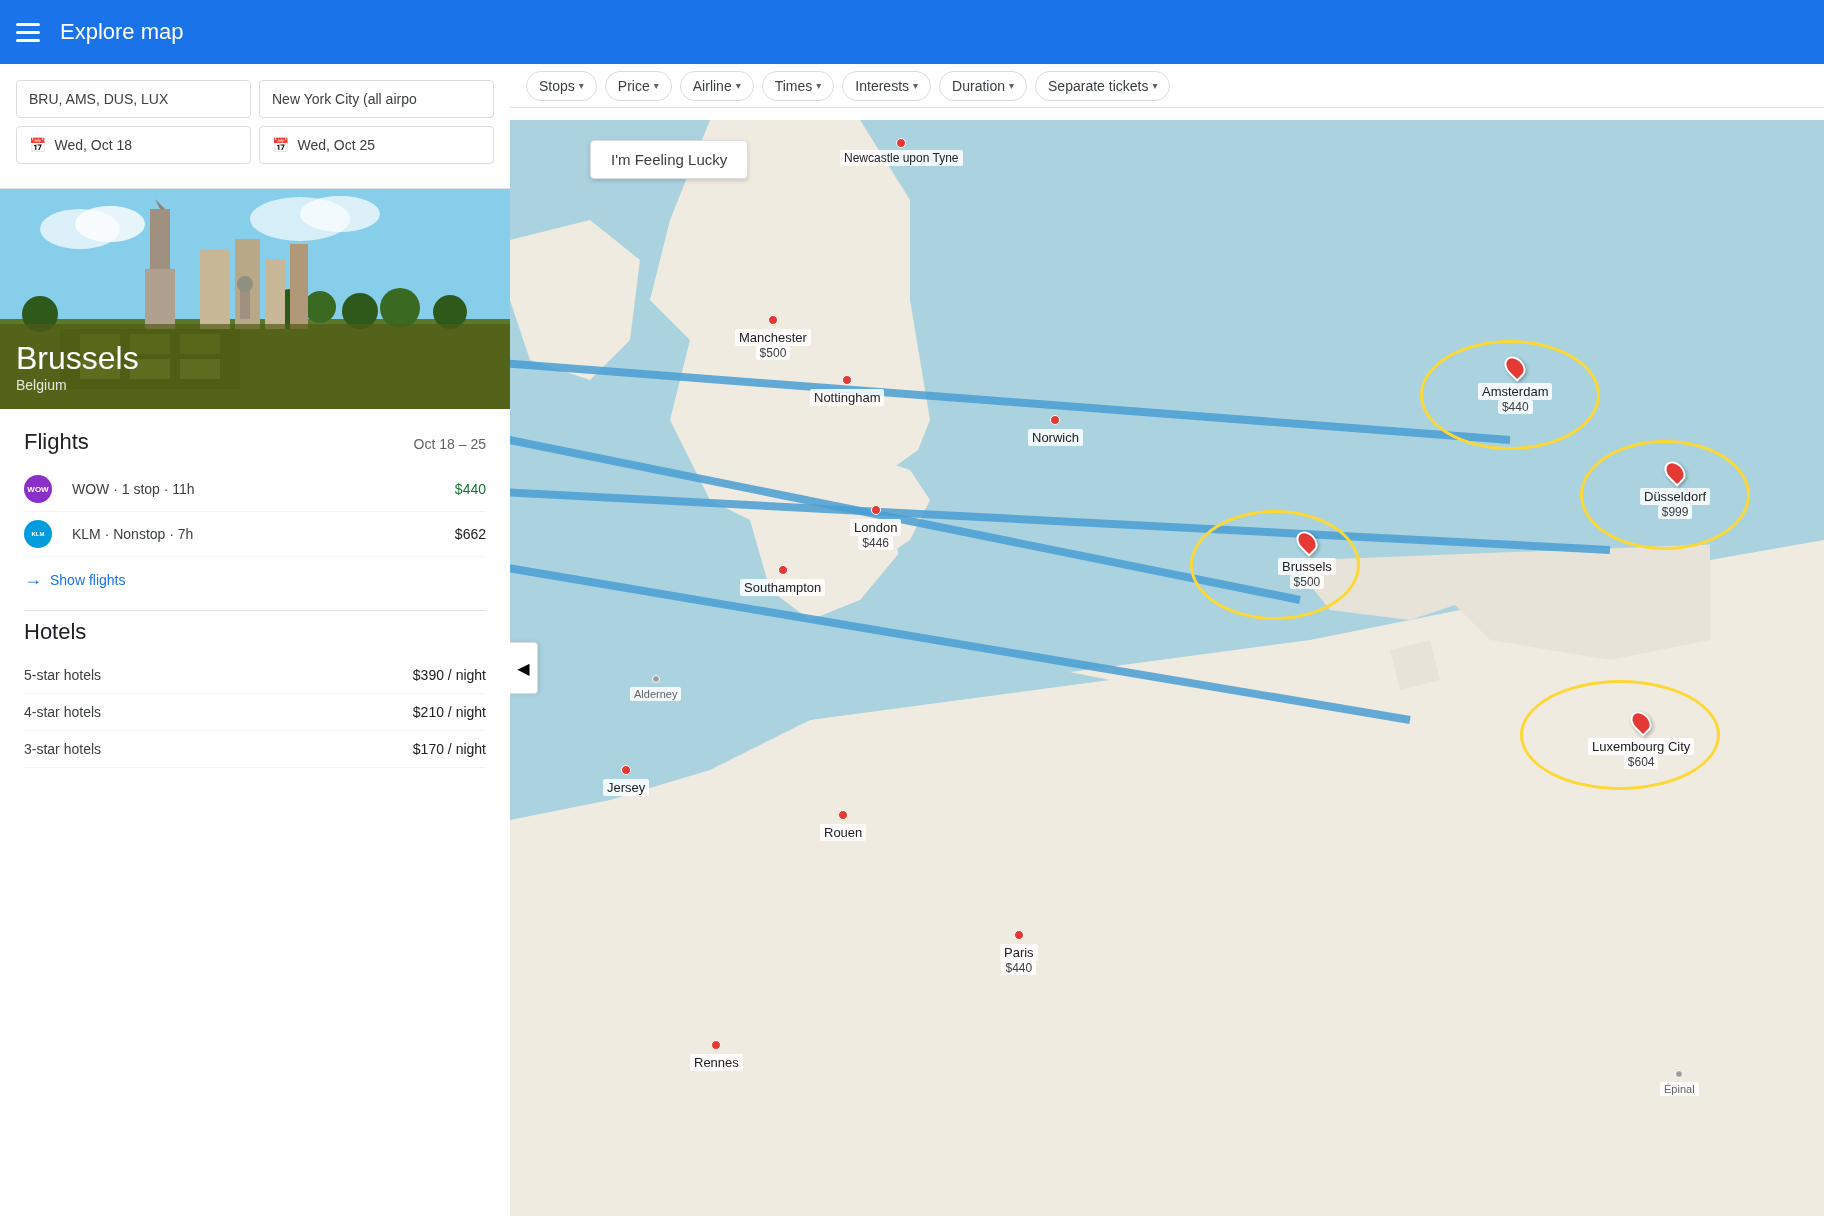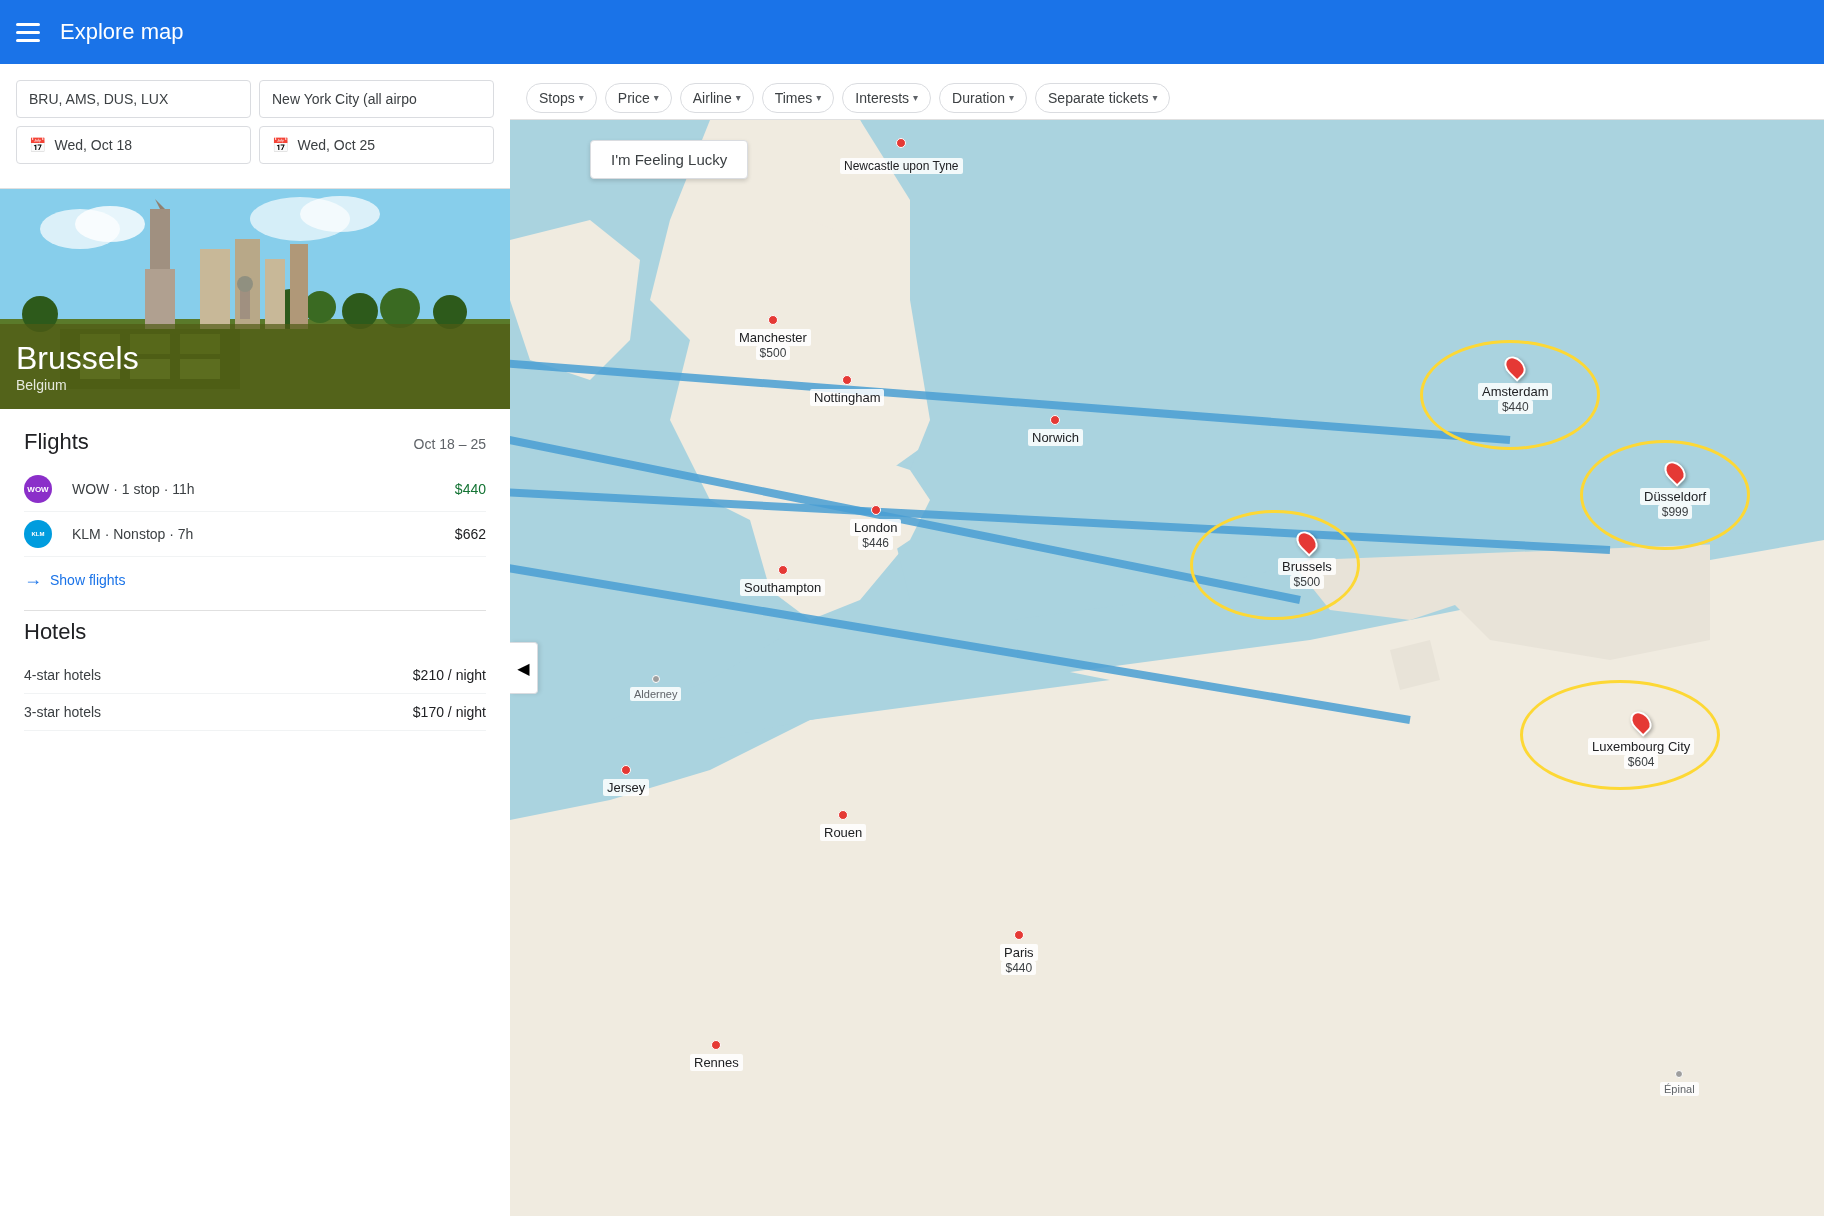--- a/index.html
+++ b/index.html
@@ -31,21 +31,20 @@
       position: absolute;
       top: 64px; left: 510px; right: 0;
       height: 44px;
       background: white;
       display: flex;
       align-items: center;
       padding: 8px 16px;
       gap: 8px;
       border-bottom: 1px solid #e0e0e0;
       z-index: 90;
-      margin-top: 12px;
     }
     .filter-btn {
       display: flex; align-items: center; gap: 4px;
       padding: 6px 12px;
       border: 1px solid #dadce0;
       border-radius: 20px;
       background: white;
       font-size: 14px;
       color: #3c4043;
       cursor: pointer;
@@ -375,20 +374,24 @@
       <span>Show flights</span>
     </a>
 
     <hr class="divider">
 
     <div class="hotels-section">
       <div class="section-header">
         <span class="section-title">Hotels</span>
       </div>
       <div class="hotel-item">
+        <span>5-star hotels</span>
+        <span class="hotel-price">$390 / night</span>
+      </div>
+      <div class="hotel-item">
         <span>4-star hotels</span>
         <span class="hotel-price">$210 / night</span>
       </div>
       <div class="hotel-item">
         <span>3-star hotels</span>
         <span class="hotel-price">$170 / night</span>
       </div>
     </div>
   </div>
 </div>
@@ -448,21 +451,21 @@
   <div class="highlight-circle" style="left: 910px; top: 220px; width: 180px; height: 110px;"></div>
 
   <div class="highlight-circle" style="left: 680px; top: 390px; width: 170px; height: 110px;"></div>
 
   <div class="highlight-circle" style="left: 1070px; top: 320px; width: 170px; height: 110px;"></div>
 
   <div class="highlight-circle" style="left: 1010px; top: 560px; width: 200px; height: 110px;"></div>
 
   <div class="map-marker" style="position:absolute; top:18px; left:330px;">
     <div class="small-dot" style="position:relative; width:10px; height:10px; background:#e53935; border-radius:50%; border:1.5px solid white;"></div>
-    <span class="marker-label" style="font-size:12px; font-weight:500; color:#202124; background:rgba(255,255,255,0.85); padding:1px 4px; border-radius:2px; white-space:nowrap; margin-top:10px;">Newcastle upon Tyne</span>
+    <span class="marker-label" style="font-size:12px; font-weight:500; color:#202124; background:rgba(255,255,255,0.85); padding:1px 4px; border-radius:2px; white-space:nowrap; margin-top:2px;">Newcastle upon Tyne</span>
   </div>
 
   <div class="map-marker" style="position:absolute; top:195px; left:225px;">
     <div style="width:10px;height:10px;background:#e53935;border-radius:50%;border:1.5px solid white;"></div>
     <span class="marker-label">Manchester</span>
     <span class="marker-price">$500</span>
   </div>
 
   <div class="map-marker" style="position:absolute; top:255px; left:300px;">
     <div style="width:10px;height:10px;background:#e53935;border-radius:50%;border:1.5px solid white;"></div>

